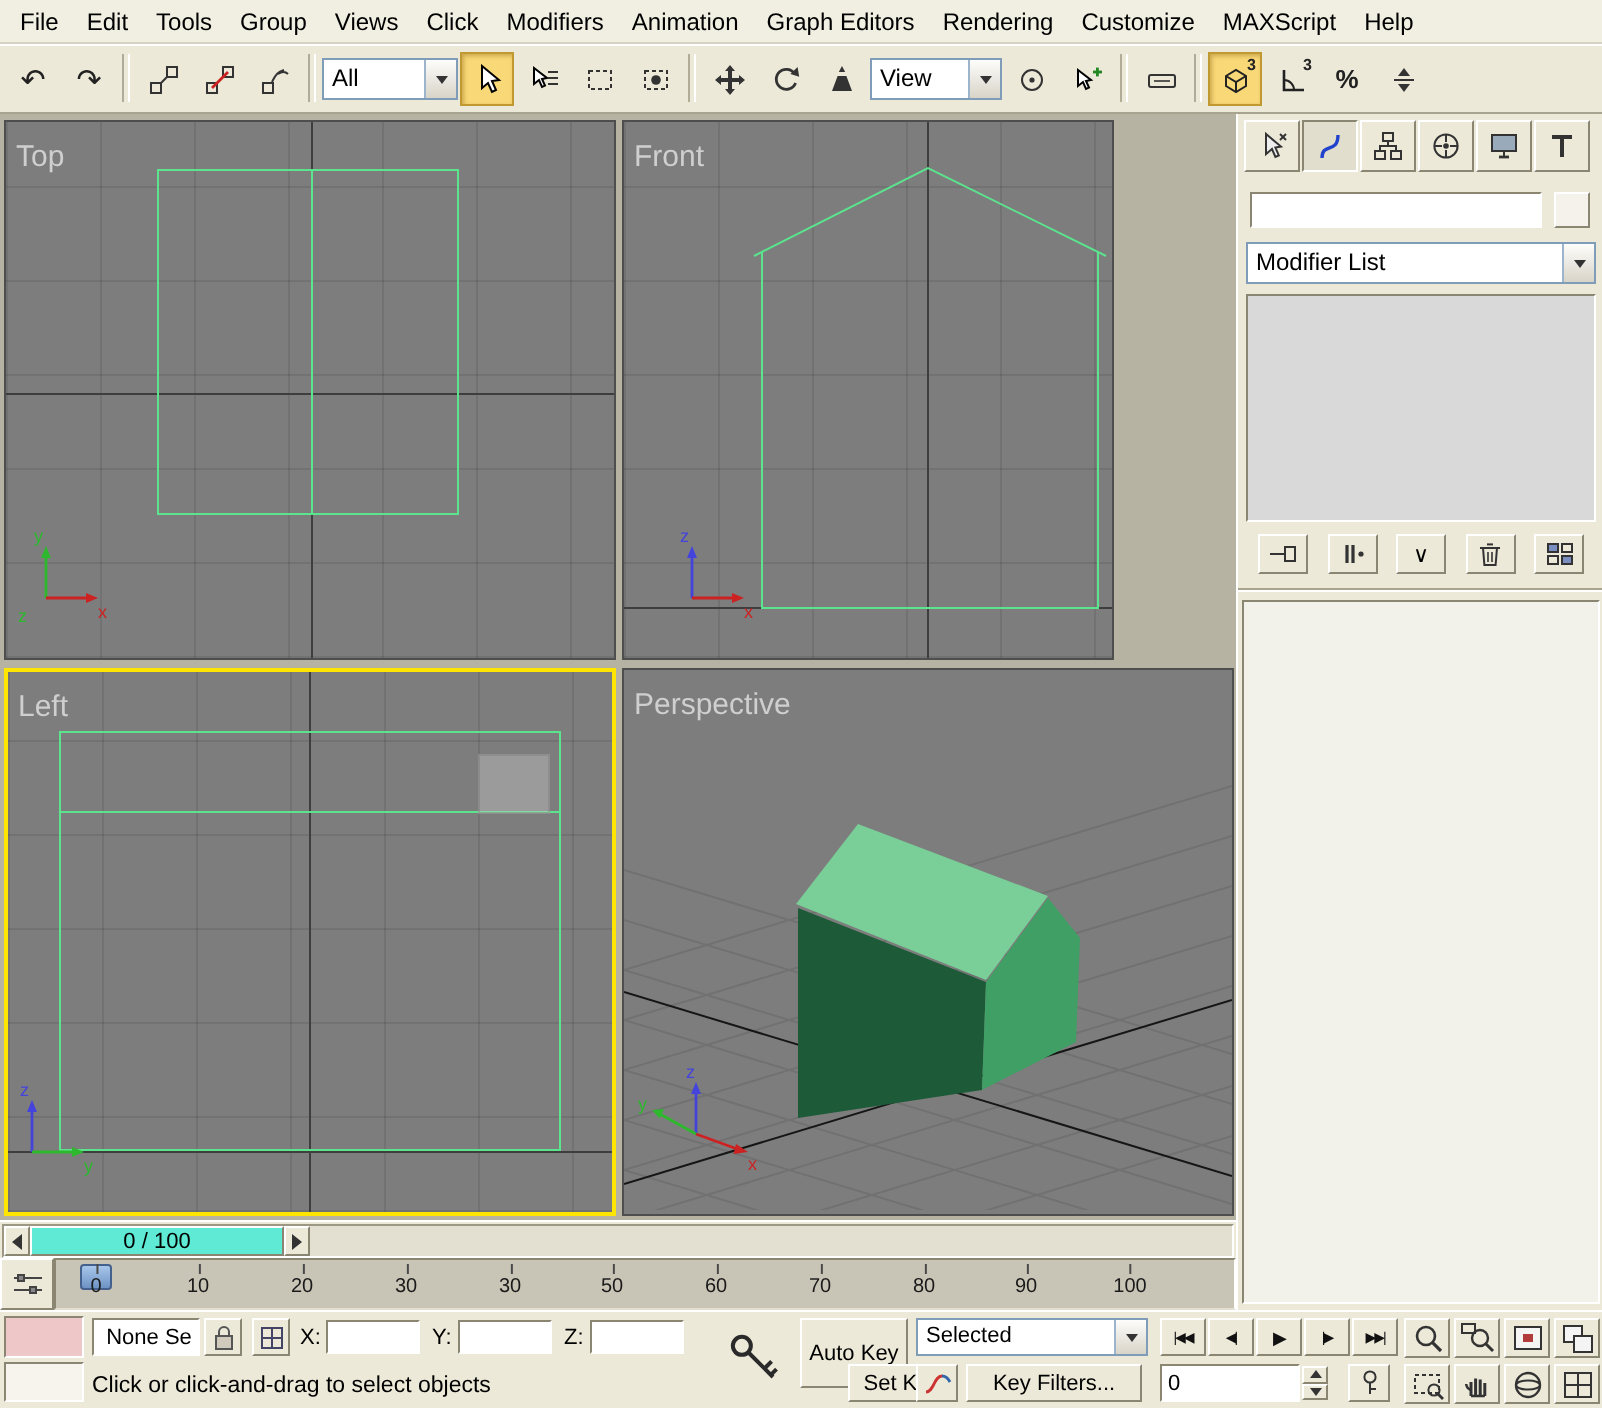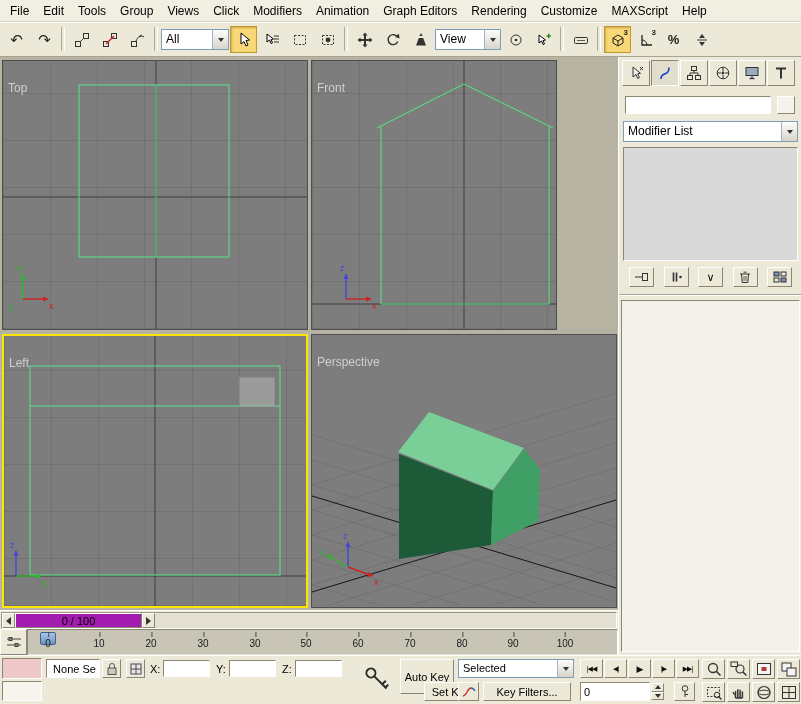--- a/index.html
+++ b/index.html
@@ -27,29 +27,29 @@
   .dd-btn{width:16px;background:linear-gradient(#fdfdfb,#d8d4c8);border-left:1px solid #9db5cc;display:flex;align-items:center;justify-content:center}
   .arr-dn{width:0;height:0;border-left:3px solid transparent;border-right:3px solid transparent;border-top:4px solid #333}
 
   
   .vparea{position:absolute;left:0;top:57px;width:618px;height:553px;background:#b7b3a2}
   .viewport{position:absolute;background:#7d7d7d;border:1px solid #4e4e4e;overflow:hidden;
     background-image:repeating-linear-gradient(0deg, rgba(0,0,0,.09) 0 1px, transparent 1px 47px),
                      repeating-linear-gradient(90deg, rgba(0,0,0,.09) 0 1px, transparent 1px 47px)}
   .vp-active{border:2px solid #ffe600}
   #vp-persp{background-image:none}
-  .vp-label{position:absolute;top:20px;left:5px;font-size:12px;color:#cfcfcf;z-index:3}
+  .vp-label{position:absolute;top:9px;left:5px;font-size:15px;color:#cfcfcf;z-index:3}
   .viewport svg{position:absolute;left:0;top:0}
   .ghost{position:absolute;background:rgba(200,200,200,.4);border:1px solid rgba(130,130,130,.5)}
 
   
   .tslider{position:absolute;left:0;top:610px;width:618px;height:19px;background:#ece9d8;padding:1px 1px;border-top:1px solid #fff}
   .ts-track{position:relative;width:100%;height:17px;border:1px solid;border-color:#9c9884 #fff #fff #9c9884;background:#e4e0d1;display:flex;align-items:center}
   .ts-btn{width:13px;height:15px;background:#ece9d8;border:1px solid;border-color:#fff #8a8672 #8a8672 #fff;display:flex;align-items:center;justify-content:center;flex:0 0 auto}
-  .ts-handle{width:127px;height:15px;background:#a21caf;border:1px solid;border-color:#fff #8a8672 #8a8672 #fff;display:flex;align-items:center;justify-content:center;font-size:11px;flex:0 0 auto}
+  .ts-handle{width:127px;height:15px;background:#5eead4;border:1px solid;border-color:#fff #8a8672 #8a8672 #fff;display:flex;align-items:center;justify-content:center;font-size:11px;flex:0 0 auto}
   .arr-l{width:0;height:0;border-top:4px solid transparent;border-bottom:4px solid transparent;border-right:5px solid #333}
   .arr-r{width:0;height:0;border-top:4px solid transparent;border-bottom:4px solid transparent;border-left:5px solid #333}
 
   
   .trackbar{position:absolute;left:0;top:629px;width:618px;height:26px;display:flex;align-items:stretch;background:#ece9d8}
   .tb-btn{width:27px;border:1px solid;border-color:#fff #8a8672 #8a8672 #fff;background:#ece9d8;display:flex;align-items:center;justify-content:center;flex:0 0 auto}
   .tb-ruler{position:relative;flex:1;background:#c9c5b6;border:1px solid;border-color:#8a8672 #fff #e4e0d1 #8a8672;overflow:hidden}
   .tb-tick{position:absolute;top:8px;transform:translateX(-50%);font-size:10px;color:#1a1a1a}
   .tb-tick::before{content:"";position:absolute;left:50%;top:-6px;width:1px;height:5px;background:#4a4a4a}
   .tb-frame{position:absolute;left:12px;top:2px;width:16px;height:13px;background:linear-gradient(#a9c6ea,#6d93c4);border:1px solid #44608c;border-radius:2px}
@@ -496,20 +496,21 @@
     </div>
     <span class="sb-label" style="left:216px;top:7px">Y:</span>
     <div class="abs sunken" style="left:229px;top:4px;width:47px;height:17px">
       <input style="width: 100%; height: 100%; border: none; outline: none; font-size: 11px; background: transparent;" value="">
     </div>
     <span class="sb-label" style="left:282px;top:7px">Z:</span>
     <div class="abs sunken" style="left:295px;top:4px;width:47px;height:17px">
       <input style="width: 100%; height: 100%; border: none; outline: none; font-size: 11px; background: transparent;" value="">
     </div>
 
+    <span class="sb-label" style="left:46px;top:31px;font-size:11.5px">Click or click-and-drag to select objects</span>
 
     <div class="abs sb-btn" style="left:360px;top:2px;width:36px;height:43px">
       <svg width="30" height="34" style="transform:rotate(-45deg)">
           <circle cx="15" cy="7" r="4.5" fill="none" stroke="#2a2a2a" stroke-width="2"></circle>
           <line x1="15" y1="11.5" x2="15" y2="29" stroke="#2a2a2a" stroke-width="2"></line>
           <line x1="15" y1="23" x2="20" y2="23" stroke="#2a2a2a" stroke-width="2"></line>
           <line x1="15" y1="27.5" x2="19" y2="27.5" stroke="#2a2a2a" stroke-width="2"></line>
         </svg>
     </div>
 

